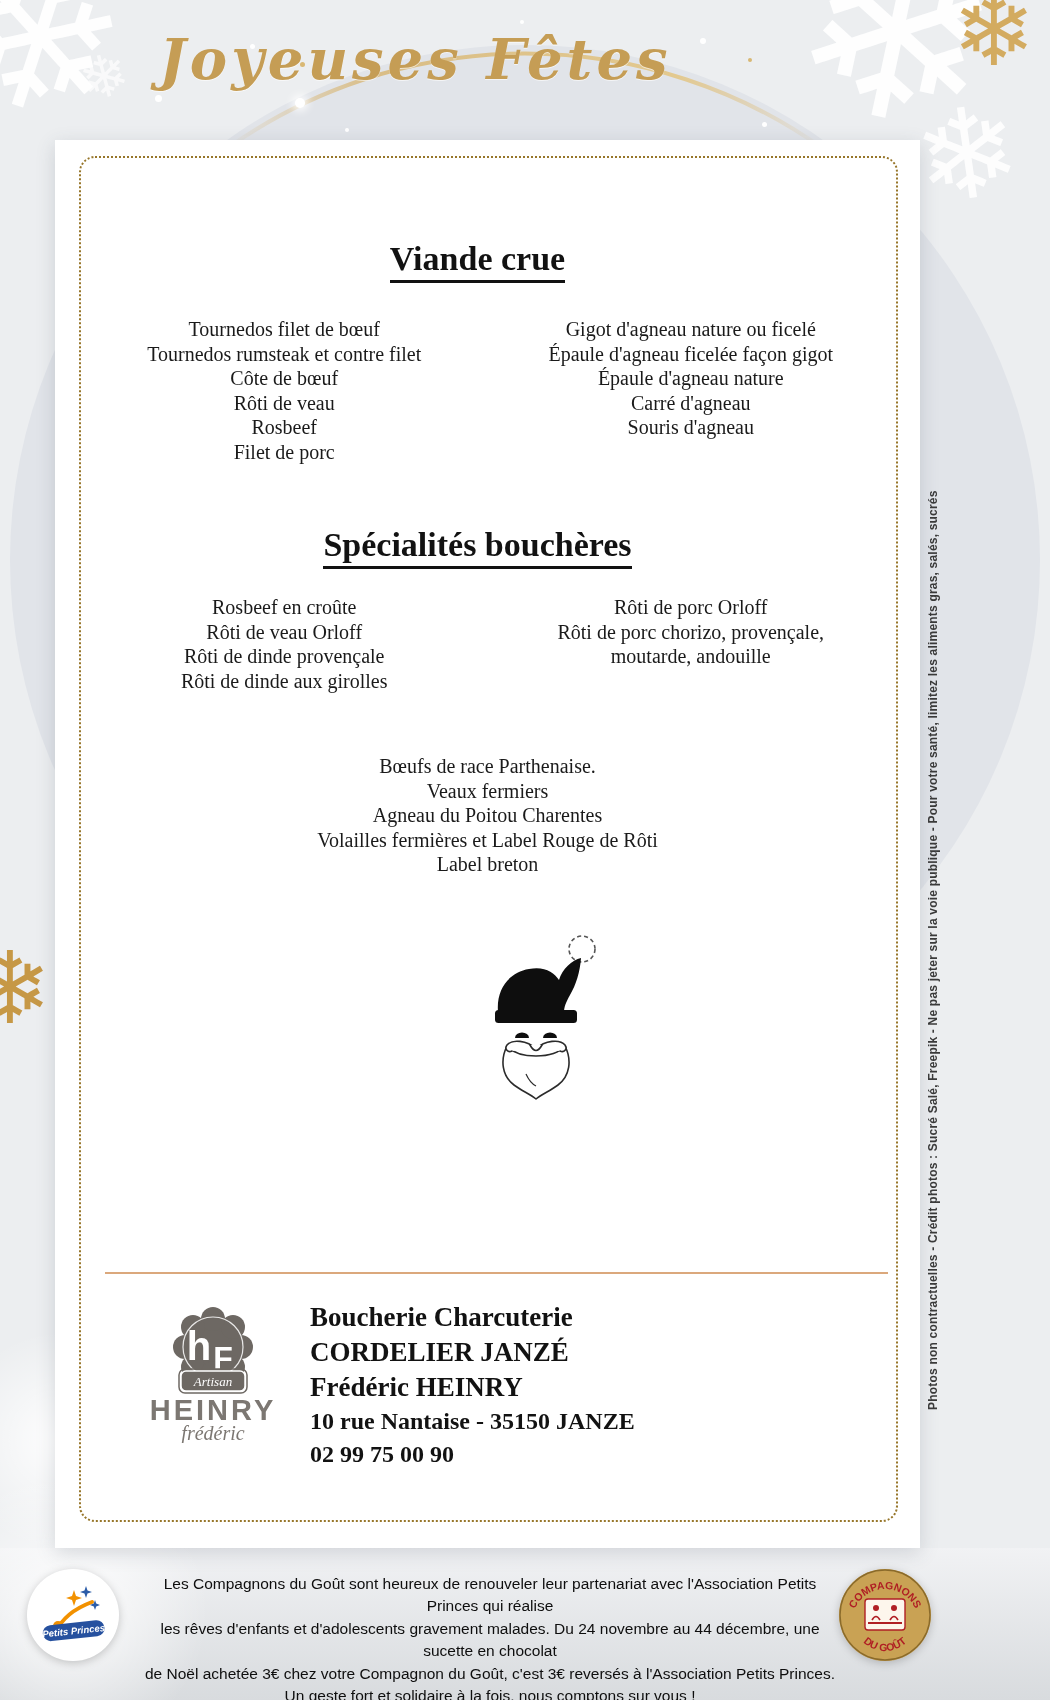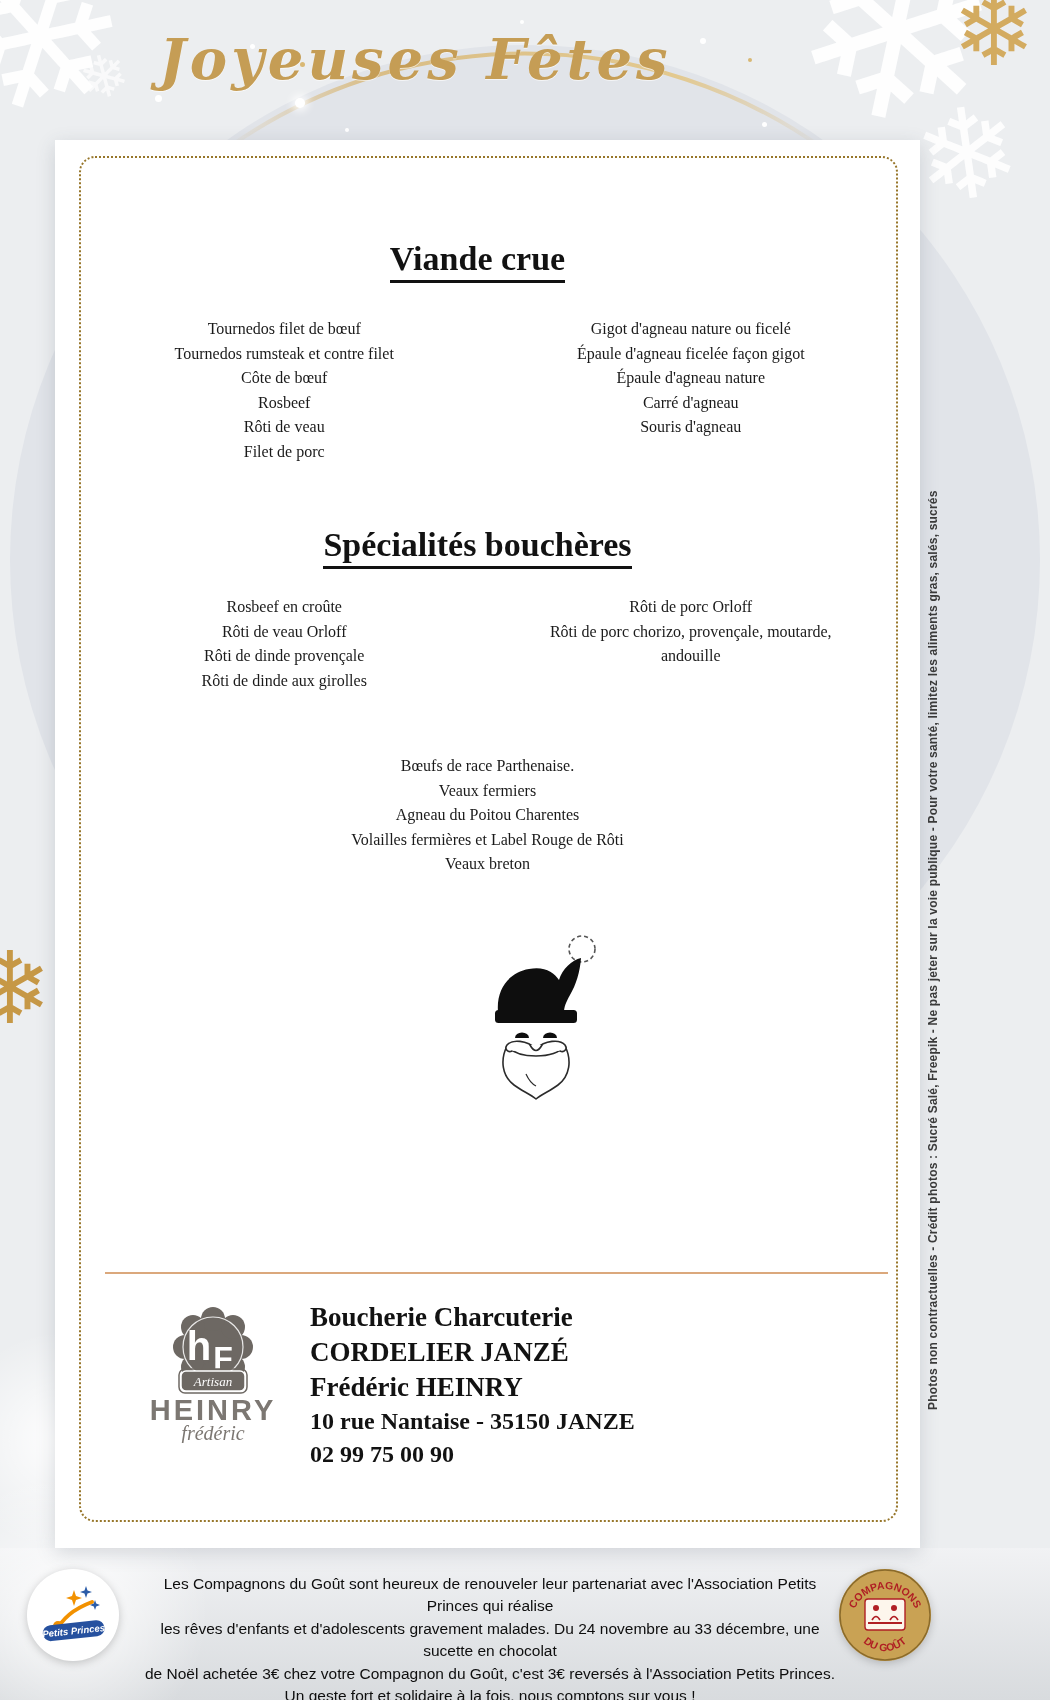--- a/index.html
+++ b/index.html
@@ -28,21 +28,21 @@
         text-shadow:0 1px 0 rgba(255,255,255,.6);}
 
   
   .menu-title{position:absolute;left:0;width:845px;margin:0;text-align:center;
         font-family:"Liberation Serif",serif;font-weight:bold;font-size:34px;color:#121212;}
   .menu-title span{border-bottom:3px solid #121212;padding-bottom:3px;}
   .cols{position:absolute;left:0;width:865px;display:flex;}
   .col{text-align:center;}
   .col.l{width:47%;margin-left:3%;}
   .col.r{width:47%;}
-  .mi{font-family:"Liberation Serif",serif;font-size:16px;line-height:24.6px;color:#1a1a1a;}
+  .mi{font-family:"Liberation Serif",serif;font-size:20px;line-height:24.6px;color:#1a1a1a;}
   .col.r .mi{max-width:320px;margin:0 auto;}
   .origins{position:absolute;left:0;width:865px;text-align:center;}
   .origins .mi{line-height:24.6px;}
 
   
   .santa{position:absolute;left:382px;top:788px;width:210px;text-align:center;}
 
   
   .divider{position:absolute;left:50px;top:1132px;width:783px;height:2px;background:#dba87c;}
   .brand-logo{position:absolute;left:78px;top:1163px;width:160px;height:140px;}
@@ -108,22 +108,22 @@
     <div class="dotted-frame"></div>
 
     <h2 class="menu-title" style="top:100px;">
       <span>Viande crue</span>
     </h2>
     <div class="cols" style="top:177px;">
       <div class="col l">
         <div class="mi">Tournedos filet de bœuf</div>
         <div class="mi">Tournedos rumsteak et contre filet</div>
         <div class="mi">Côte de bœuf</div>
+        <div class="mi">Rôti de veau</div>
         <div class="mi">Rosbeef</div>
-        <div class="mi">Rôti de veau</div>
         <div class="mi">Filet de porc</div>
       </div>
       <div class="col r">
         <div class="mi">Gigot d'agneau nature ou ficelé</div>
         <div class="mi">Épaule d'agneau ficelée façon gigot</div>
         <div class="mi">Épaule d'agneau nature</div>
         <div class="mi">Carré d'agneau</div>
         <div class="mi">Souris d'agneau</div>
       </div>
     </div>
@@ -142,21 +142,21 @@
         <div class="mi">Rôti de porc Orloff</div>
         <div class="mi" style="max-width:300px;">Rôti de porc chorizo, provençale, moutarde, andouille</div>
       </div>
     </div>
 
     <div class="origins" style="top:614px;">
       <div class="mi">Bœufs de race Parthenaise.</div>
       <div class="mi">Veaux fermiers</div>
       <div class="mi">Agneau du Poitou Charentes</div>
       <div class="mi">Volailles fermières et Label Rouge de Rôti</div>
-      <div class="mi">Veaux breton</div>
+      <div class="mi">Label breton</div>
     </div>
 
     <div class="santa">
       <svg width="120" height="172" viewBox="0 0 120 172">
         <circle cx="100" cy="21" r="13" fill="#ffffff" stroke="#555" stroke-width="1.6" stroke-dasharray="4 3"></circle>
         <path d="M16 84 C14 60 28 44 47 41 C62 38 72 44 77 52 C80 41 90 32 99 30 C98 44 94 57 88 67 C84 74 82 79 82 84 Z" fill="#0e0e0e"></path>
         <rect x="13" y="82" width="82" height="13" rx="3.5" fill="#0e0e0e"></rect>
         <path d="M33 110 a7 5.5 0 0 1 14 0 Z" fill="#0e0e0e"></path>
         <path d="M61 110 a7 5.5 0 0 1 14 0 Z" fill="#0e0e0e"></path>
         <path d="M25 118 C18 132 20 148 32 157 C40 163 48 166 54 171 C60 166 68 163 76 157 C88 148 90 132 83 118 C76 126 66 128 54 128 C42 128 32 126 25 118 Z" fill="#ffffff" stroke="#2b2b2b" stroke-width="1.6" stroke-linejoin="round"></path>
@@ -210,21 +210,21 @@
     <path d="M60 18 L61.5 22.5 L66 24 L61.5 25.5 L60 30 L58.5 25.5 L54 24 L58.5 22.5 Z" fill="#2b5ca8"></path>
     <path d="M69 32 L70.2 35.6 L74 37 L70.2 38.4 L69 42 L67.8 38.4 L64 37 L67.8 35.6 Z" fill="#2b5ca8"></path>
     <g transform="translate(16,58) rotate(-6)">
       <rect x="0" y="0" width="62" height="16" rx="8" fill="#26519f"></rect>
       <text x="31" y="11.5" font-family="Liberation Sans, sans-serif" font-style="italic" font-weight="bold" font-size="9.5" fill="#ffffff" text-anchor="middle">Petits Princes</text>
     </g>
   </svg>
 
   <div class="partner">
     <div>Les Compagnons du Goût sont heureux de renouveler leur partenariat avec l'Association Petits Princes qui réalise</div>
-    <div>les rêves d'enfants et d'adolescents gravement malades. Du 24 novembre au 33 décembre, une sucette en chocolat</div>
+    <div>les rêves d'enfants et d'adolescents gravement malades. Du 24 novembre au 44 décembre, une sucette en chocolat</div>
     <div>de Noël achetée 3€ chez votre Compagnon du Goût, c'est 3€ reversés à l'Association Petits Princes.</div>
     <div>Un geste fort et solidaire à la fois, nous comptons sur vous !</div>
 
   </div>
 
   <svg class="cdg-logo" width="94" height="94" viewBox="0 0 94 94">
     <defs>
       <path id="arcTop" d="M14 54 A33 33 0 0 1 80 54"></path>
       <path id="arcBot" d="M16 52 A31 31 0 0 0 78 52"></path>
     </defs>

